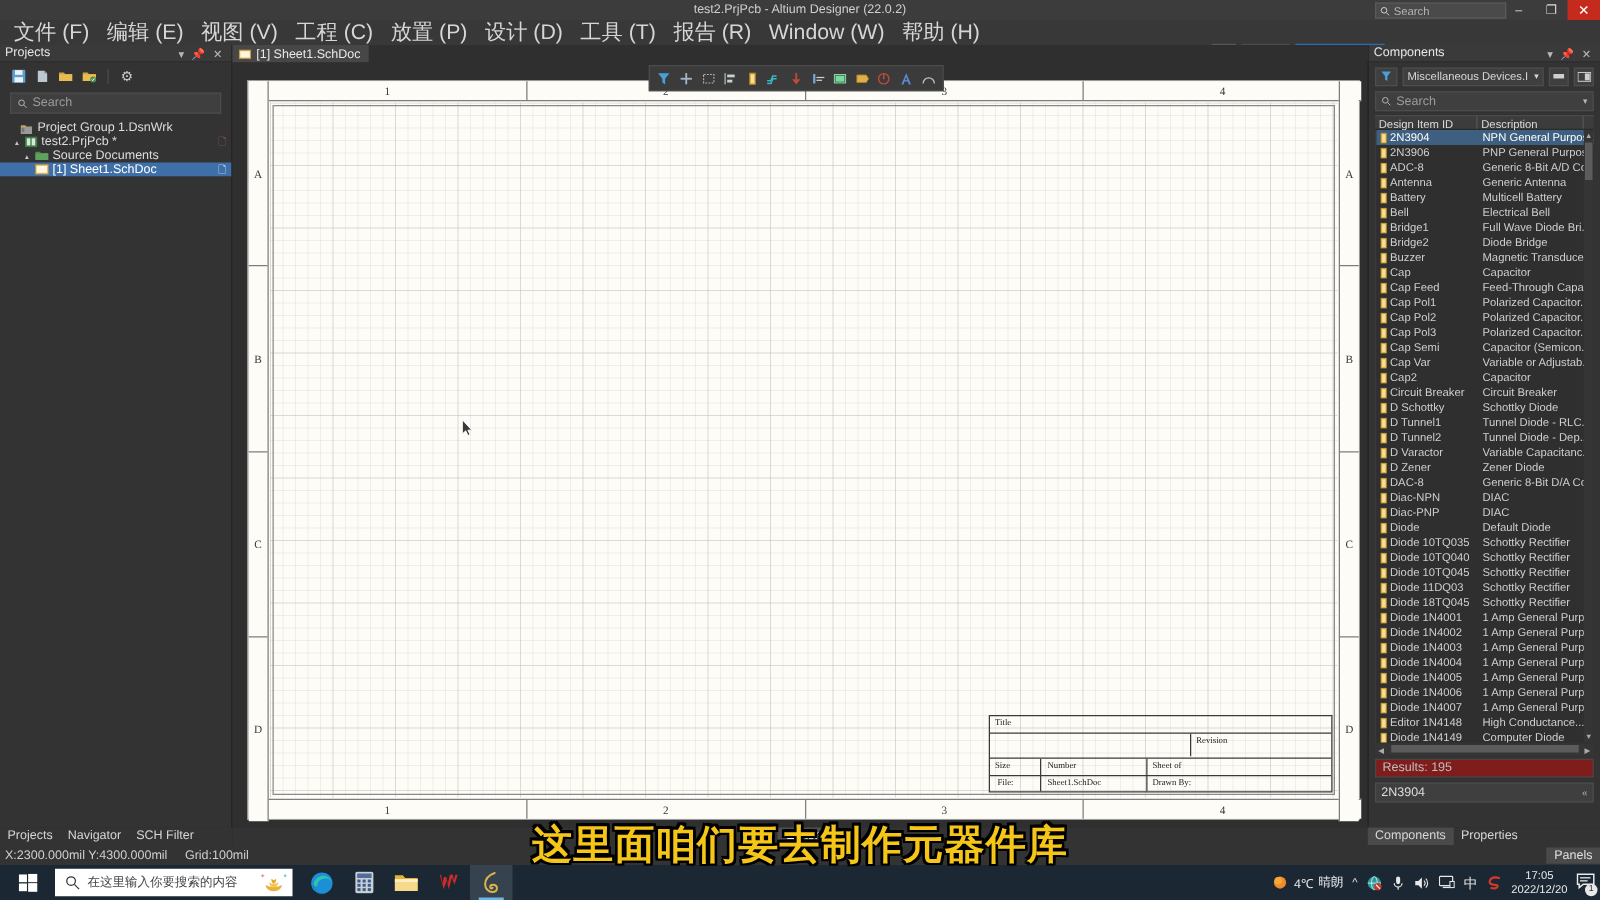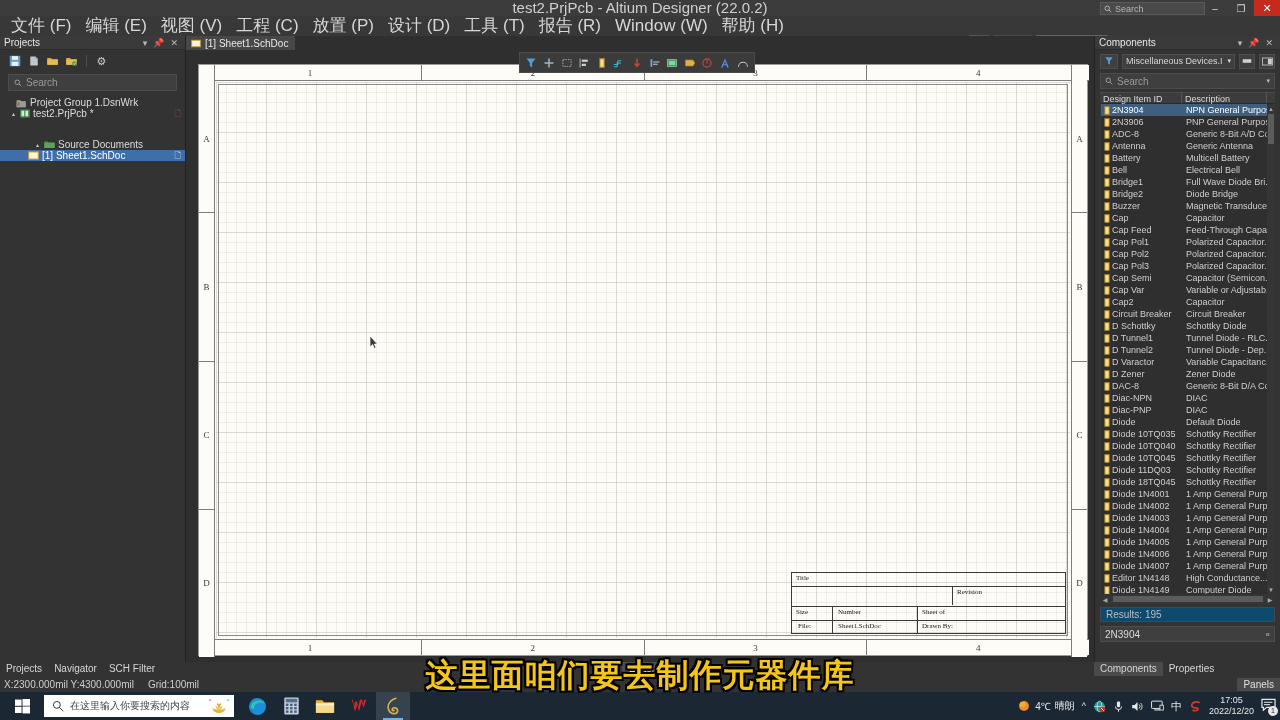--- a/index.html
+++ b/index.html
@@ -13,21 +13,21 @@
   }
   .app { position:relative; width:1280px; height:720px; }
 
   
   .titlebar {
     position:absolute; left:0; top:0; width:1280px; height:16px;
     background:#3c3c3c; display:flex; align-items:center;
   }
   .titlebar-title {
     position:absolute; left:0; right:0; text-align:center;
-    font-size:15px; color:#cfcfcf; line-height:16px;
+    font-size:10px; color:#cfcfcf; line-height:16px;
   }
   .tb-search {
     position:absolute; left:1100px; top:2px; width:105px; height:13px;
     background:#4a4a4a; border:1px solid #5a5a5a; display:flex; align-items:center;
     padding-left:3px; gap:3px;
   }
   .tb-search span.txt { font-size:9px; color:#b5b5b5; }
   .win-btns { position:absolute; right:0; top:0; height:16px; display:flex; }
   .win-btn {
     width:26px; height:16px; display:flex; align-items:center; justify-content:center;
@@ -148,21 +148,21 @@
   .v-thumb { position:absolute; top:10px; left:1px; width:6px; height:30px; background:#5c5c5c; }
   .v-arr { position:absolute; left:0; width:8px; height:9px; font-size:6px; color:#aaa;
            display:flex; align-items:center; justify-content:center; }
   .h-scroll {
     margin:1px 5px 0 5px; height:9px; background:#353535; position:relative;
   }
   .h-thumb { position:absolute; left:13px; top:1px; width:150px; height:6px; background:#5c5c5c; }
   .h-arr { position:absolute; top:0; width:10px; height:9px; font-size:6px; color:#aaa;
            display:flex; align-items:center; justify-content:center; }
   .results-bar {
-    margin:3px 5px 0 5px; height:15px; background:#0c4a6e; border:1px solid #474747;
+    margin:3px 5px 0 5px; height:15px; background:#7f1d1d; border:1px solid #474747;
     display:flex; align-items:center; padding-left:5px; font-size:10px; color:#bdbdbd;
   }
   .sel-bar {
     margin:4px 5px 0 5px; height:16px; background:#3f3f3f; border:1px solid #4c4c4c;
     display:flex; align-items:center; padding:0 4px; font-size:10px; color:#dcdcdc;
   }
   .sel-bar .chev { margin-left:auto; font-size:8px; color:#b9b9b9; }
   .right-tabs {
     position:absolute; left:1094px; top:662px; width:186px; height:14px;
     display:flex; align-items:center; background:#333;
@@ -423,21 +423,21 @@
       <div class="tree-row" style="padding-left:10px;">
         <span class="arrow">▴</span>
         <svg width="10" height="9" viewBox="0 0 14 12">
           <rect x="0" y="0" width="14" height="12" rx="1" fill="#3a7d44"></rect>
             <rect x="2" y="2" width="4" height="8" fill="#d8e8d8"></rect>
             <rect x="7.5" y="2" width="4" height="8" fill="#d8e8d8"></rect>
         </svg>
         <span class="tree-lbl">test2.PrjPcb *</span>
         <span class="rt" style="color:#b05a5a;">🗋</span>
       </div>
-      <div class="tree-row" style="padding-left:34px;margin-top:20px;">
+      <div class="tree-row" style="padding-left:18px;">
         <span class="arrow">▴</span>
         <svg width="11" height="9" viewBox="0 0 16 12">
           <path d="M0.5 1.5h5L7 3h8.5V11H0.5z" fill="#4a8c4a"></path>
             <path d="M0.5 3.5h15V11H0.5z" fill="#5da35d"></path>
         </svg>
         <span class="tree-lbl">Source Documents</span>
       </div>
       <div class="tree-row sel" style="padding-left:28px;">
         <svg width="11" height="9" viewBox="0 0 16 12">
           <rect x="0.5" y="0.5" width="15" height="11" fill="#e8c06a" stroke="#b89440"></rect>

